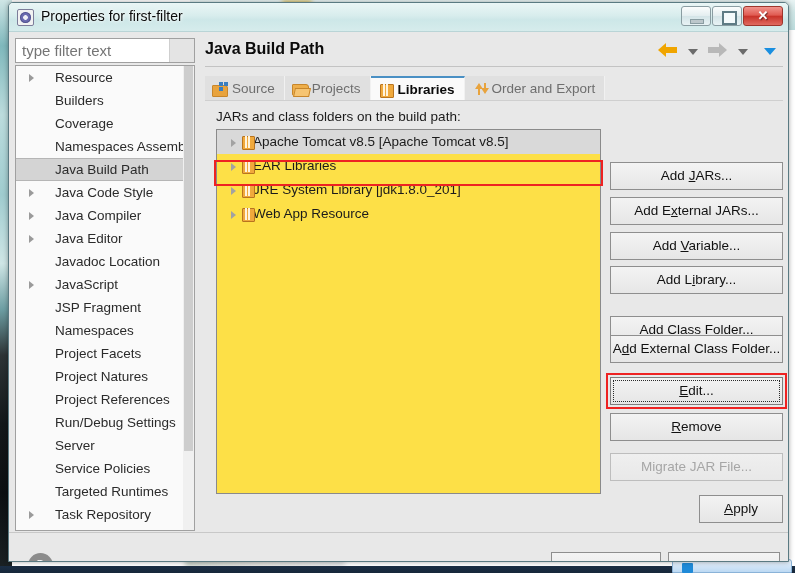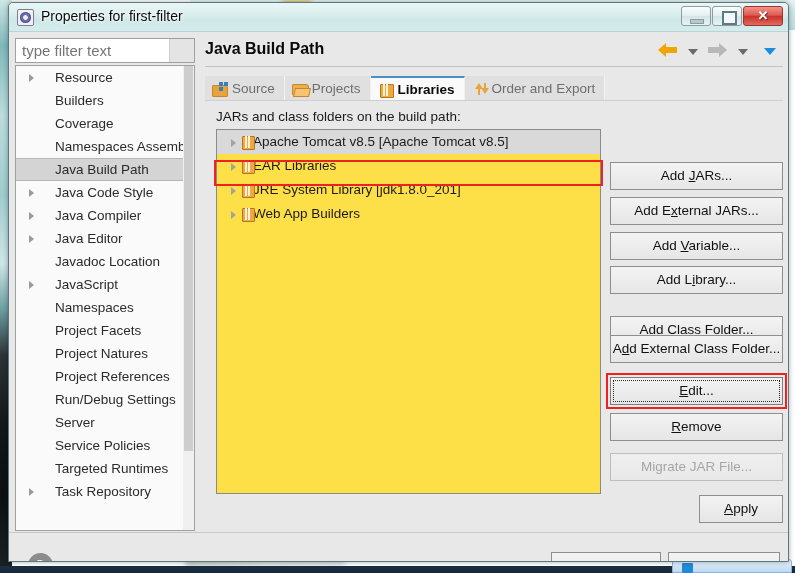--- a/index.html
+++ b/index.html
@@ -418,20 +418,21 @@
           <div class="tree-item"><span class="tri"></span><span>Resource</span></div>
           <div class="tree-item"><span>Builders</span></div>
           <div class="tree-item"><span>Coverage</span></div>
           <div class="tree-item"><span>Namespaces Assembly</span></div>
           <div class="tree-item selected"><span>Java Build Path</span></div>
           <div class="tree-item"><span class="tri"></span><span>Java Code Style</span></div>
           <div class="tree-item"><span class="tri"></span><span>Java Compiler</span></div>
           <div class="tree-item"><span class="tri"></span><span>Java Editor</span></div>
           <div class="tree-item"><span>Javadoc Location</span></div>
           <div class="tree-item"><span class="tri"></span><span>JavaScript</span></div>
+          <div class="tree-item"><span>JSP Fragment</span></div>
           <div class="tree-item"><span>Namespaces</span></div>
           <div class="tree-item"><span>Project Facets</span></div>
           <div class="tree-item"><span>Project Natures</span></div>
           <div class="tree-item"><span>Project References</span></div>
           <div class="tree-item"><span>Run/Debug Settings</span></div>
           <div class="tree-item"><span>Server</span></div>
           <div class="tree-item"><span>Service Policies</span></div>
           <div class="tree-item"><span>Targeted Runtimes</span></div>
           <div class="tree-item"><span class="tri"></span><span>Task Repository</span></div>
         </div>
@@ -463,21 +464,21 @@
         <div class="tab"><span class="tab-ico ico-updown"><i></i></span><span>Order and Export</span></div>
       </div>
     <div id="tabs-underline"></div>
 
     <div id="list-caption">JARs and class folders on the build path:</div>
 
     <div id="lib-list">
         <div class="lib-row selected"><span class="lib-tri"></span><span class="lib-ico"></span><span>Apache Tomcat v8.5 [Apache Tomcat v8.5]</span></div>
         <div class="lib-row"><span class="lib-tri"></span><span class="lib-ico"></span><span>EAR Libraries</span></div>
         <div class="lib-row"><span class="lib-tri"></span><span class="lib-ico"></span><span>JRE System Library [jdk1.8.0_201]</span></div>
-        <div class="lib-row"><span class="lib-tri"></span><span class="lib-ico"></span><span>Web App Builders</span></div>
+        <div class="lib-row"><span class="lib-tri"></span><span class="lib-ico"></span><span>Web App Resource</span></div>
       </div>
     <div id="lib-highlight"></div>
 
     <div id="side-buttons">
         <div class="sbtn" style="top: 130px;"><span>Add <u>J</u>ARs...</span></div>
         <div class="sbtn" style="top: 165px;"><span>Add E<u>x</u>ternal JARs...</span></div>
         <div class="sbtn" style="top: 200px;"><span>Add <u>V</u>ariable...</span></div>
         <div class="sbtn" style="top: 234px;"><span>Add L<u>i</u>brary...</span></div>
         <div class="sbtn" style="top: 264px; margin-top: 20px;"><span>Add <u>C</u>lass Folder...</span></div>
         <div class="sbtn" style="top: 303px;"><span>A<u>d</u>d External Class Folder...</span></div>

